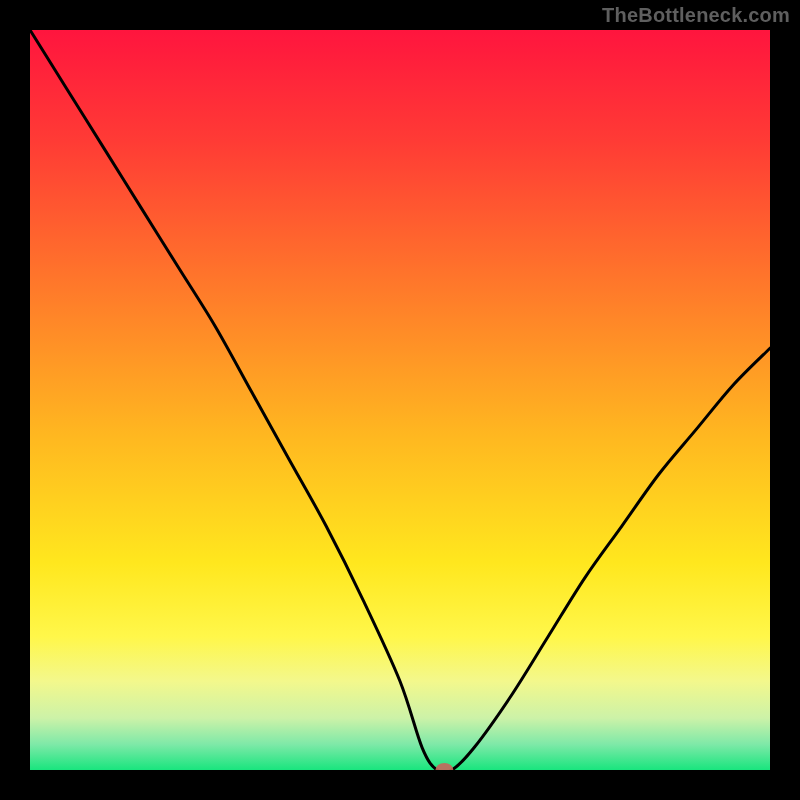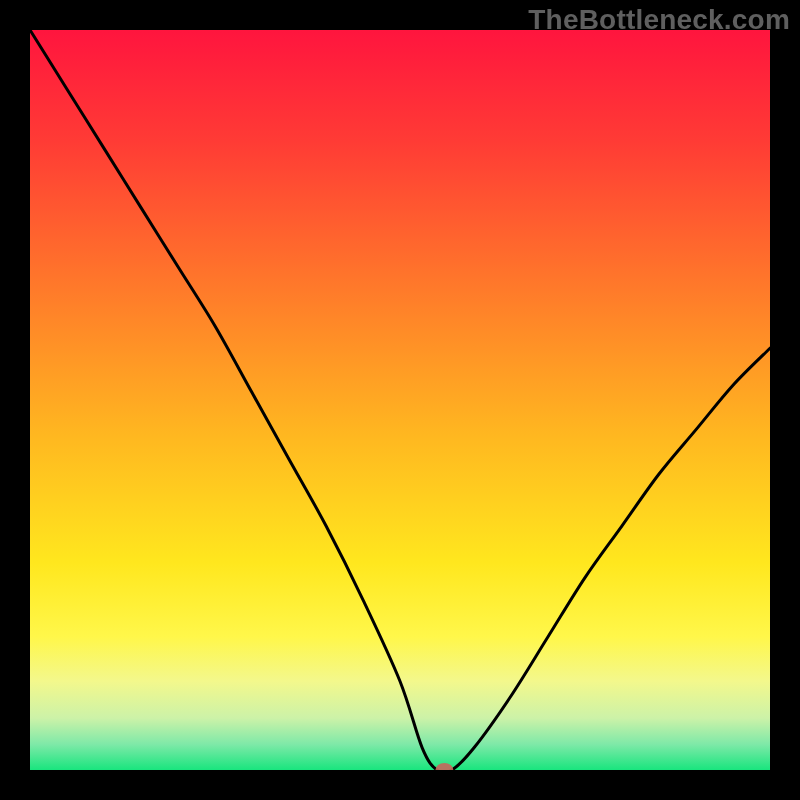--- a/index.html
+++ b/index.html
@@ -14,21 +14,21 @@
     position: relative;
     width: 800px;
     height: 800px;
     background: #000;
   }
   .watermark {
     position: absolute;
     top: 4px;
     right: 10px;
     font-family: Arial, Helvetica, sans-serif;
-    font-size: 28px;
+    font-size: 20px;
     font-weight: 600;
     color: #5f5f5f;
     letter-spacing: 0.2px;
     z-index: 5;
   }
   svg.plot {
     position: absolute;
     left: 30px;
     top: 30px;
     width: 740px;

